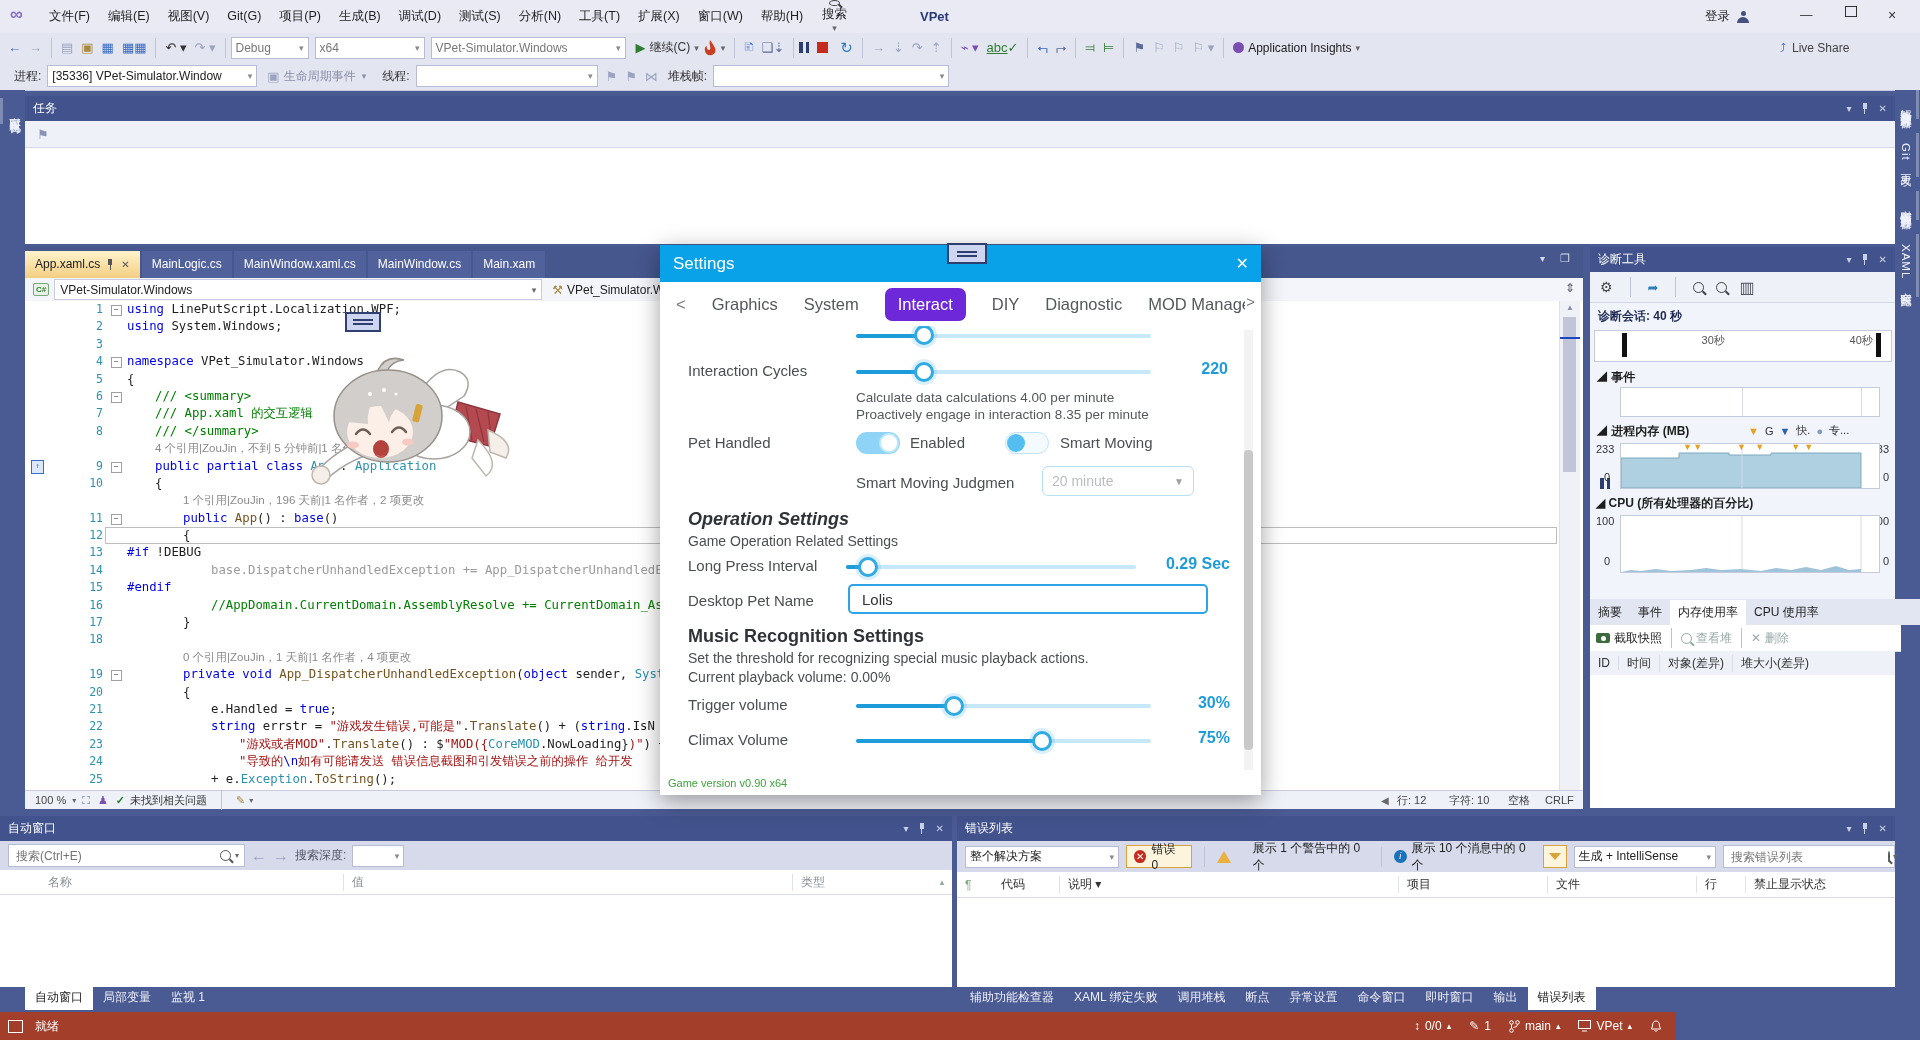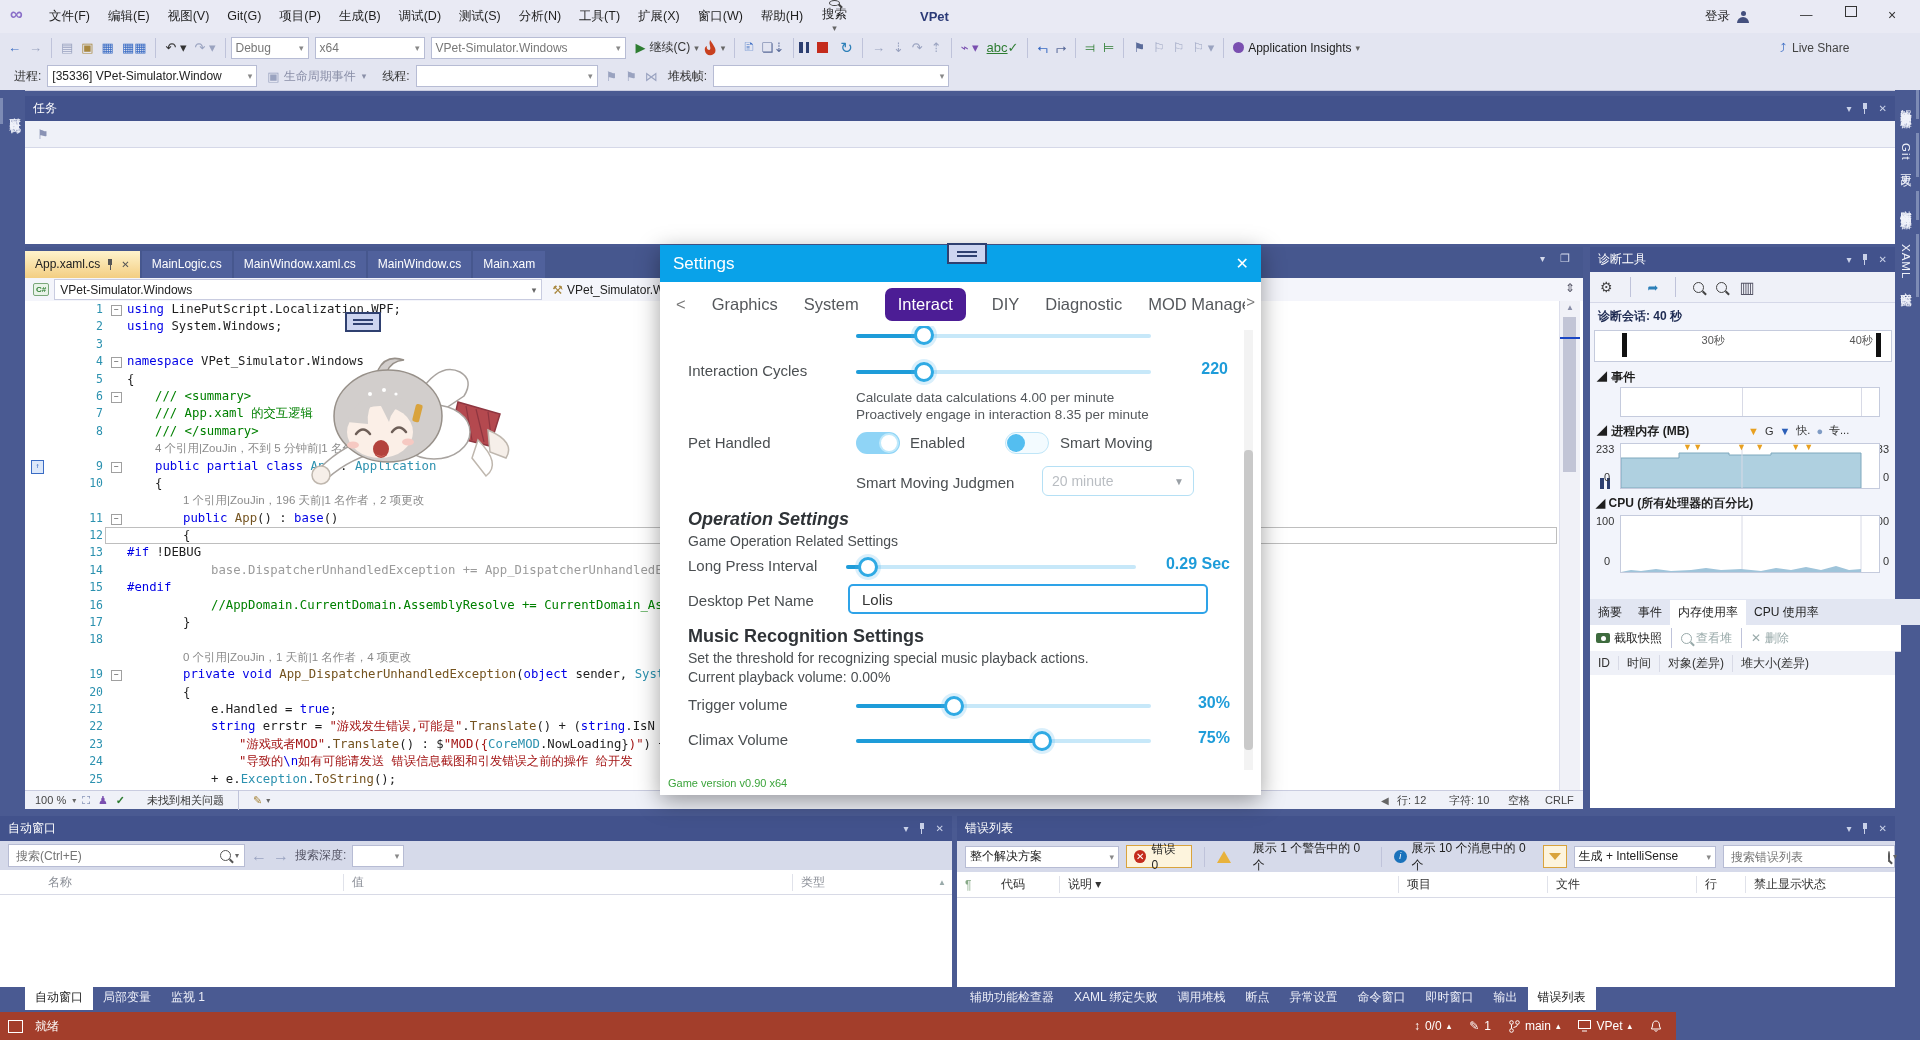--- a/index.html
+++ b/index.html
@@ -45,21 +45,21 @@
   .crow.cur::after{content:"";position:absolute;left:80px;right:26px;top:0;height:15px;border:1px solid #BEBEBE;}
   #vscroll{left:1559px;top:301px;width:20px;height:489px;background:#F0F1F7;border-left:1px solid #DDDFEC;}
   #editor-foot{left:25px;top:790px;width:1558px;height:18px;background:#EFF1F8;border-top:1px solid #C9CCE0;
     font-size:11px;color:#444;display:flex;align-items:center;}
   
   #settings{left:660px;top:245px;width:601px;height:550px;background:#fff;box-shadow:0 6px 22px rgba(0,0,0,.38);}
   #set-hd{position:absolute;left:0;top:0;width:100%;height:37px;background:#09A2E9;color:#fff;
     display:flex;align-items:center;font-size:17px;padding-left:13px;box-sizing:border-box;}
   #set-tabs{position:absolute;left:0;top:37px;width:100%;height:44px;display:flex;align-items:center;
     font-size:16.5px;color:#55585C;gap:26px;padding:0 16px;box-sizing:border-box;}
-  .set-tab.active{background:#4c1d95;color:#fff;border-radius:7px;padding:7px 13px;}
+  .set-tab.active{background:#6d28d9;color:#fff;border-radius:7px;padding:7px 13px;}
   #set-content{position:absolute;left:0;top:81px;width:586px;height:446px;overflow:hidden;}
   .slabel{position:absolute;left:28px;color:#4B4F52;font-size:15px;}
   .track{position:absolute;height:4px;border-radius:2px;background:#C7E8F9;}
   .track .fill{height:4px;border-radius:2px;background:#1E9CD9;}
   .thumb{position:absolute;width:20px;height:20px;border-radius:50%;background:#fff;border:3px solid #2FAAE4;
     box-sizing:border-box;box-shadow:0 0 0 3px rgba(80,180,235,.22);top:-8px;}
   .sval{position:absolute;color:#1E9CD9;font-size:16px;font-weight:bold;text-align:right;width:80px;}
   .note{position:absolute;left:196px;color:#54585C;font-size:13.5px;}
   .toggle{position:absolute;width:44px;height:22px;border-radius:11px;}
   .toggle.on{background:#8FD4F6;}
@@ -321,21 +321,21 @@
   <div style="position:absolute;top:16px;left:3px;width:13px;height:155px;background:#C2C5D6;"></div>
   <div style="position:absolute;top:36px;left:0;width:20px;height:2px;background:#1A46C4;"></div>
 </div>
 
 <div class="abs flex" id="editor-foot">
   <span style="margin-left:10px;">100 %</span>
   <span style="font-size:8px;color:#666;margin:0 6px;">▾</span>
   <span style="color:#5a6b9a;">⛶</span>
   <span style="color:#7A4FB0;margin:0 8px;">♟</span>
   <span style="color:#2E7D32;font-weight:bold;">✓</span>
-  <span style="margin-left:22px;color:#333;text-align:center;">未找到相关问题</span>
+  <span style="margin-left:5px;color:#333;text-align:center;">未找到相关问题</span>
   <span class="tb-sep" style="margin:0 14px;"></span>
   <span style="color:#A8873E;">✎</span>
   <span style="font-size:8px;color:#666;margin-left:4px;">▾</span>
   <span class="abs" style="left:1356px;color:#666;font-size:10px;">◀</span>
   <span class="abs" style="left:1372px;">行: 12</span>
   <span class="abs" style="left:1424px;">字符: 10</span>
   <span class="abs" style="left:1483px;">空格</span>
   <span class="abs" style="left:1520px;">CRLF</span>
 </div>
 

